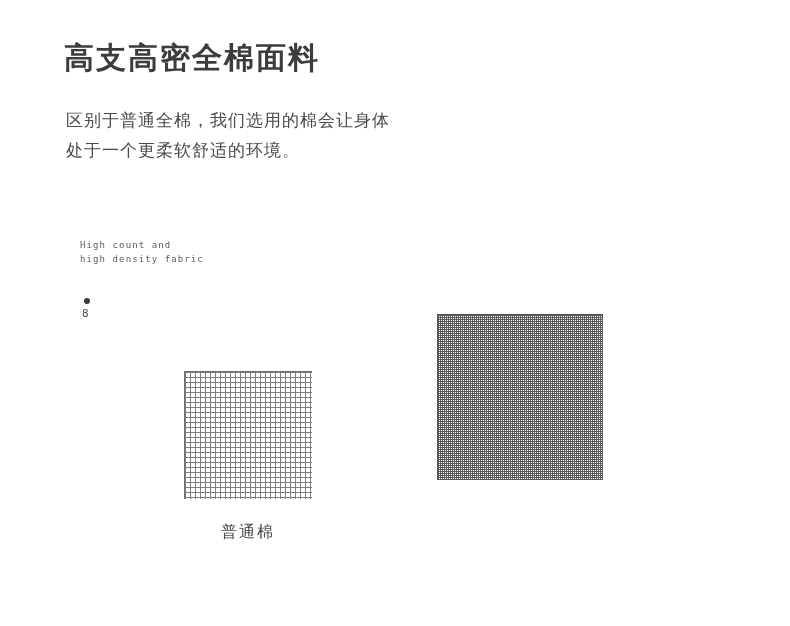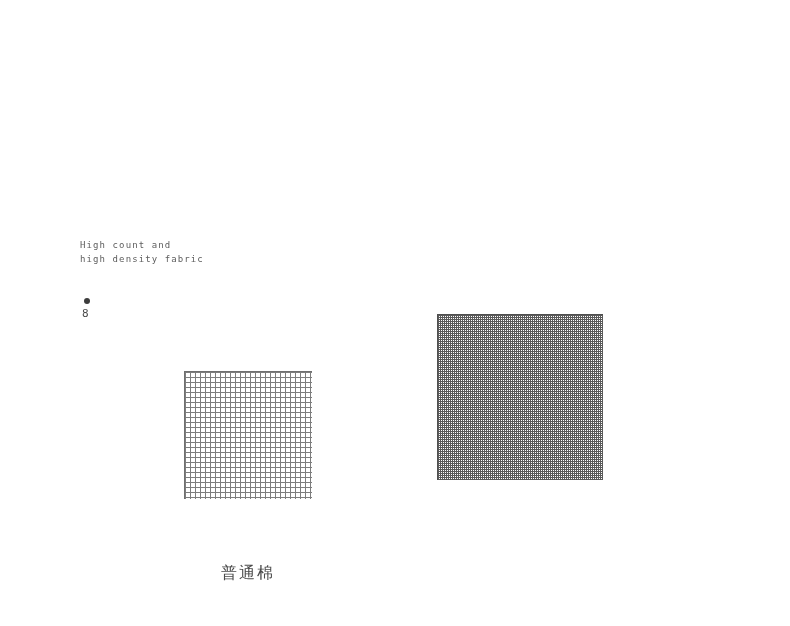--- a/index.html
+++ b/index.html
@@ -129,35 +129,37 @@
     position: absolute;
     font-size: 16px;
     letter-spacing: 2px;
     color: #4a4a4a;
     text-align: center;
   }
   .caption-plain {
     left: 164px;
     top: 522px;
     width: 168px;
-    margin-top: 41px;
   }
   .caption-dense {
     left: 440px;
     top: 528px;
     width: 160px;
     color: #6a6a6a;
   }
 </style>
 </head>
 <body>
 
 <div class="page">
 
+  <div class="headline">高支高密全棉面料</div>
 
+  <div class="subhead">区别于普通全棉，我们选用的棉会让身体
+处于一个更柔软舒适的环境。</div>
 
   <div class="eng-label">High count and
 high density fabric</div>
 
   <div class="mark-dot"></div>
 
   <div class="mark-glyph">8</div>
 
   <div class="ghost"></div>
 

